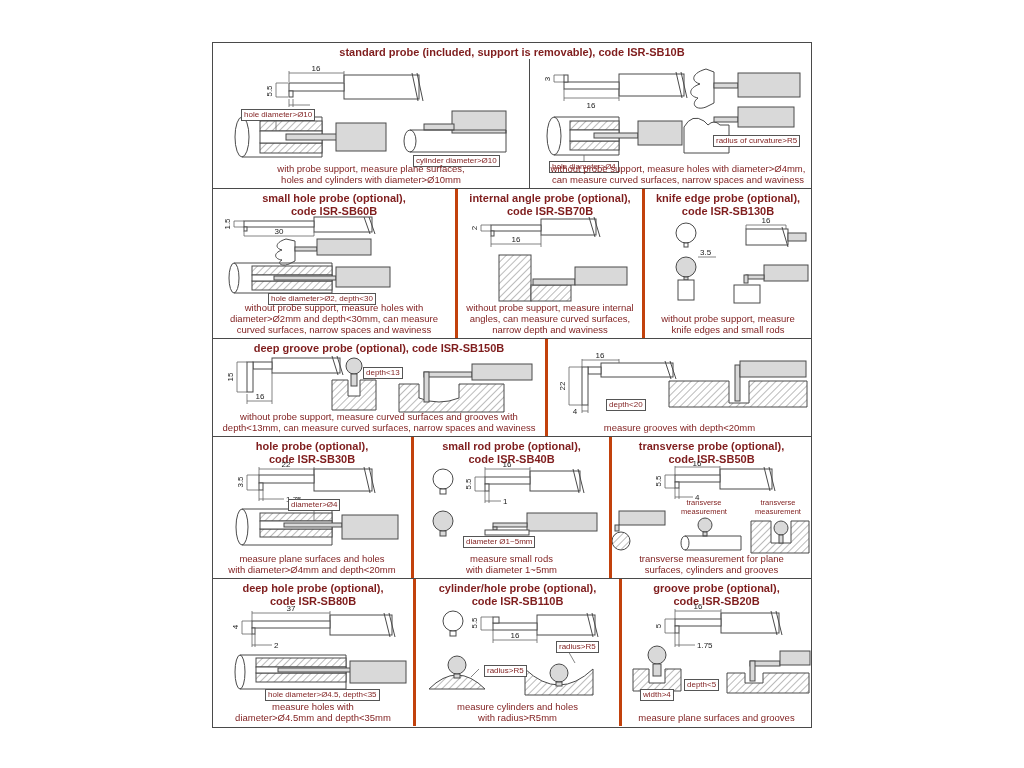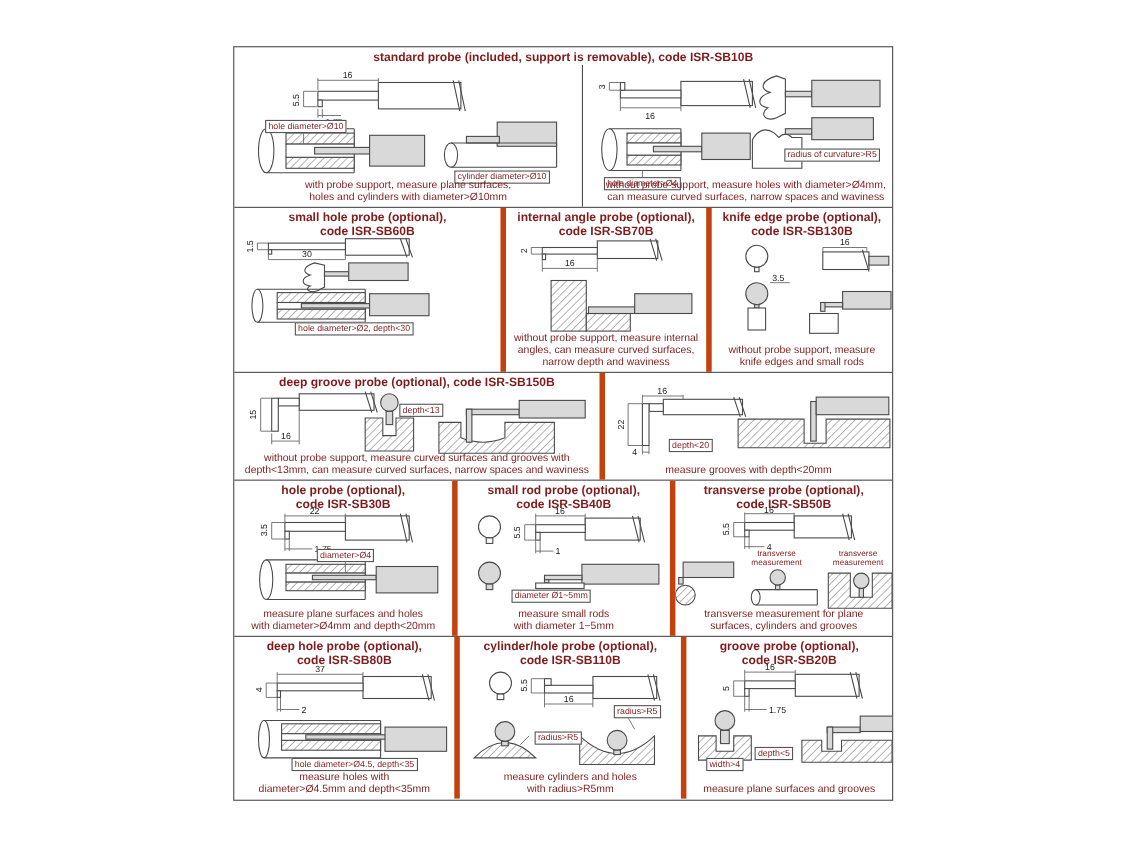--- a/index.html
+++ b/index.html
@@ -3,21 +3,21 @@
 <meta charset="utf-8">
 <style>
   html,body{margin:0;padding:0;background:#fff;}
   .page{position:relative;width:1024px;height:768px;background:#ffffff;overflow:hidden;
         font-family:"Liberation Sans",sans-serif;color:#7f1d1d;padding-left:36px;}
   .tbl{position:absolute;left:212px;top:42px;width:600px;height:686px;
        border:1px solid #4a4a4a;box-sizing:border-box;background:#fff;}
   .row{display:flex;box-sizing:border-box;}
   .row + .row{border-top:1px solid #4a4a4a;}
   .cell{position:relative;box-sizing:border-box;height:100%;overflow:hidden;}
-  .cell + .cell{border-left:5px solid #c2410c;}
+  .cell + .cell{border-left:3px solid #c2410c;}
   .title{font-weight:bold;font-size:11px;line-height:13px;text-align:center;
          white-space:pre-line;padding-top:3px;}
   .caption{position:absolute;left:0;right:0;bottom:3px;font-size:9.5px;line-height:11px;
            text-align:center;white-space:pre-line;}
   .cap-left{right:auto;left:0;width:316px;}
   .cap-right{left:332px;right:0;}
   .lbl{position:absolute;border:1px solid #555;background:#fff;font-size:8px;line-height:10px;
        padding:0 2px;white-space:nowrap;text-align:center;}
   .lbl2{position:absolute;background:transparent;font-size:7.5px;line-height:8.5px;
         text-align:center;white-space:pre-line;}
@@ -132,20 +132,23 @@
           <rect class="gry" x="103" y="22" width="54" height="16"></rect>
           <ellipse class="wht" cx="20" cy="61" rx="5" ry="15"></ellipse>
           <path class="ln" d="M20,46 H118 M20,76 H118 M118,46 V76"></path>
           <rect class="hat" x="38" y="49" width="80" height="9"></rect>
           <rect class="hat" x="38" y="64" width="80" height="9"></rect>
           <rect class="wht" x="38" y="58" width="80" height="6"></rect>
           <rect class="gry" x="60" y="59" width="62" height="4"></rect>
           <rect class="gry" x="122" y="50" width="54" height="20"></rect>
         </svg>
         <div class="lbl" style="left:55px;top:104px">hole diameter&gt;Ø2, depth&lt;30</div>
+        <div class="caption">without probe support, measure holes with
+diameter&gt;Ø2mm and depth&lt;30mm, can measure
+curved surfaces, narrow spaces and waviness</div>
       </div>
 
       <div class="cell" style="width:187px">
         <div class="title">internal angle probe (optional),
 code ISR-SB70B</div>
         <svg width="183" height="90" style="top:28px">
           <rect class="wht" x="82" y="2" width="55" height="16"></rect>
           <path class="ln" d="M130,0 l6,20 M135,0 l6,20"></path>
           <rect class="wht" x="32" y="8" width="50" height="6"></rect>
           <rect class="wht" x="32" y="14" width="3" height="5"></rect>

